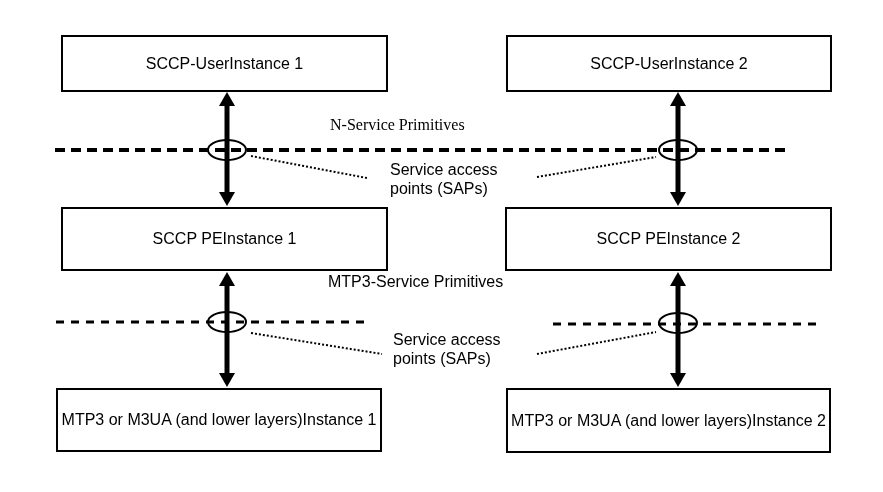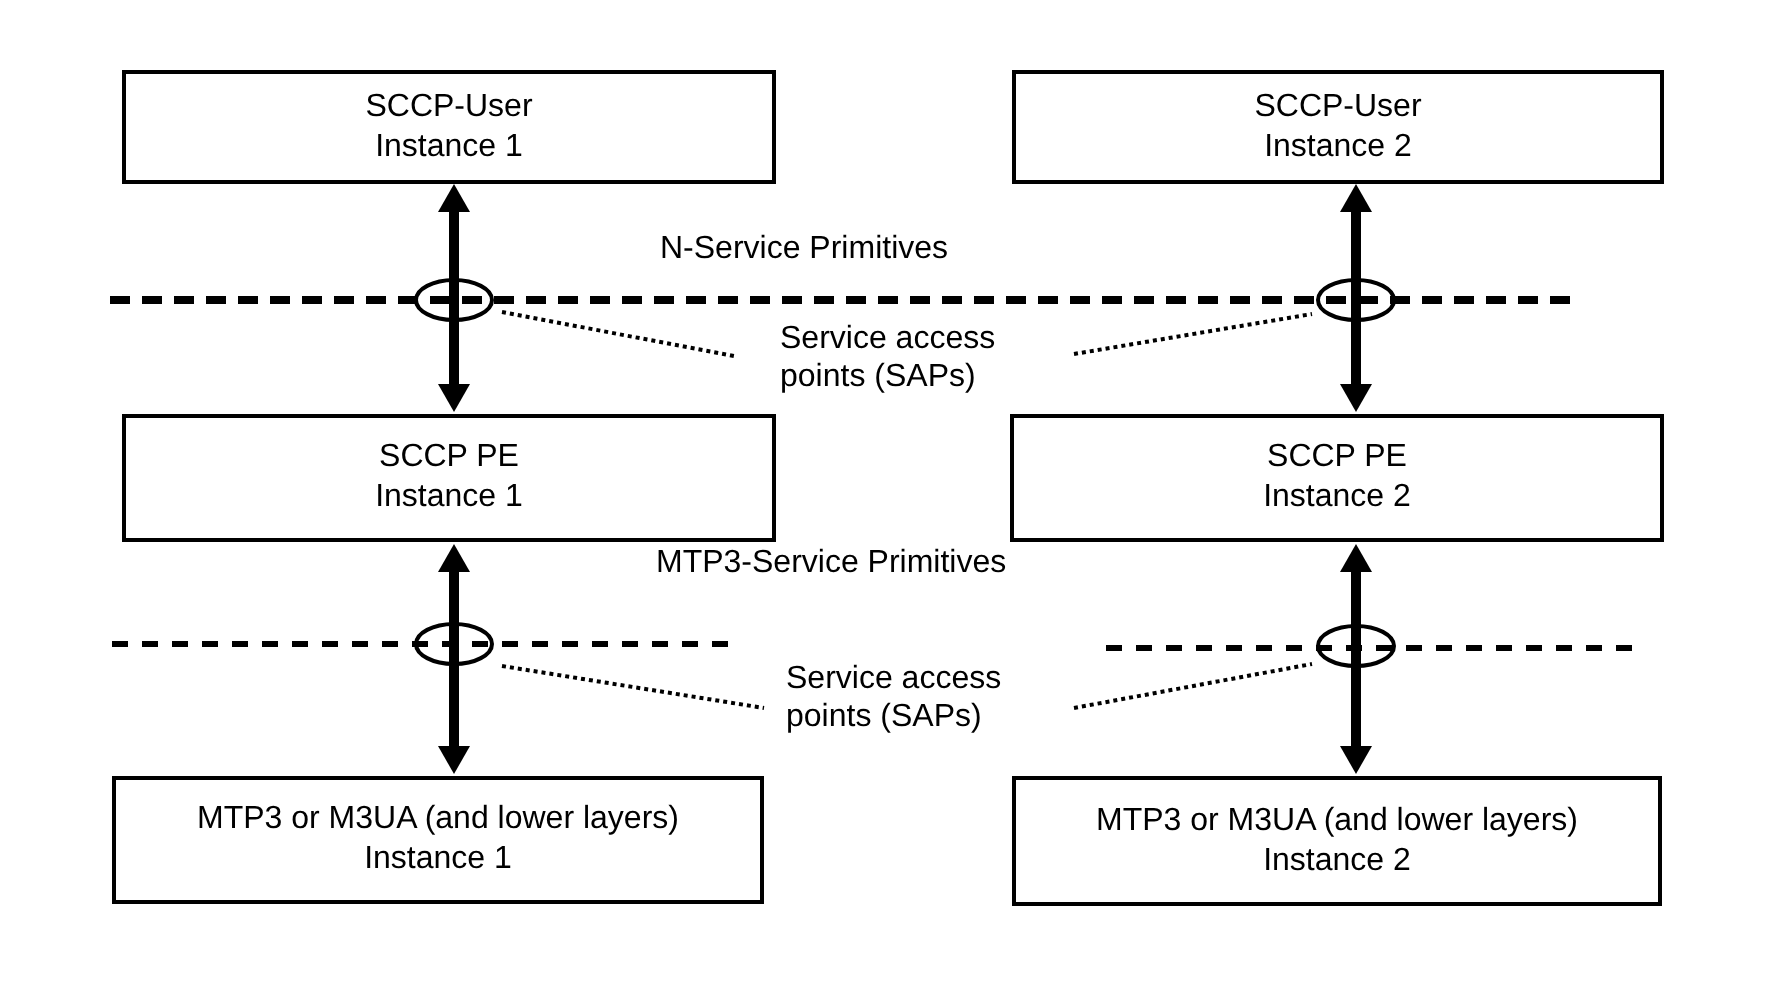--- a/index.html
+++ b/index.html
@@ -11,42 +11,42 @@
     font-family: "Liberation Sans", sans-serif;
     color: #000000;
     overflow: hidden;
   }
   .box {
     position: absolute;
     box-sizing: border-box;
     border: 2px solid #000000;
     background: #ffffff;
     display: flex;
-    flex-direction: column;
+    flex-direction: row;
     align-items: center;
     justify-content: center;
     text-align: center;
     font-size: 16px;
     line-height: 20px;
     z-index: 2;
   }
   #box-sccp-user-1 { left: 61px;  top: 35px;  width: 327px; height: 57px; }
   #box-sccp-user-2 { left: 506px; top: 35px;  width: 326px; height: 57px; }
   #box-sccp-pe-1   { left: 61px;  top: 207px; width: 327px; height: 64px; }
   #box-sccp-pe-2   { left: 505px; top: 207px; width: 327px; height: 64px; }
   #box-mtp3-1      { left: 56px;  top: 388px; width: 326px; height: 64px; }
   #box-mtp3-2      { left: 506px; top: 388px; width: 325px; height: 65px; }
   .float-label {
     position: absolute;
     font-size: 16px;
     line-height: 19px;
     white-space: nowrap;
     z-index: 3;
   }
-  #label-n-service     { left: 330px; top: 115px; }
+  #label-n-service     { left: 330px; top: 115px; font-family: Liberation Serif, serif; }
   #label-mtp3-service  { left: 328px; top: 272px; }
   #label-sap-upper     { left: 390px; top: 160px; }
   #label-sap-lower     { left: 393px; top: 330px; }
   #wires {
     position: absolute;
     left: 0; top: 0;
     width: 883px; height: 492px;
     z-index: 1;
   }
 </style>

